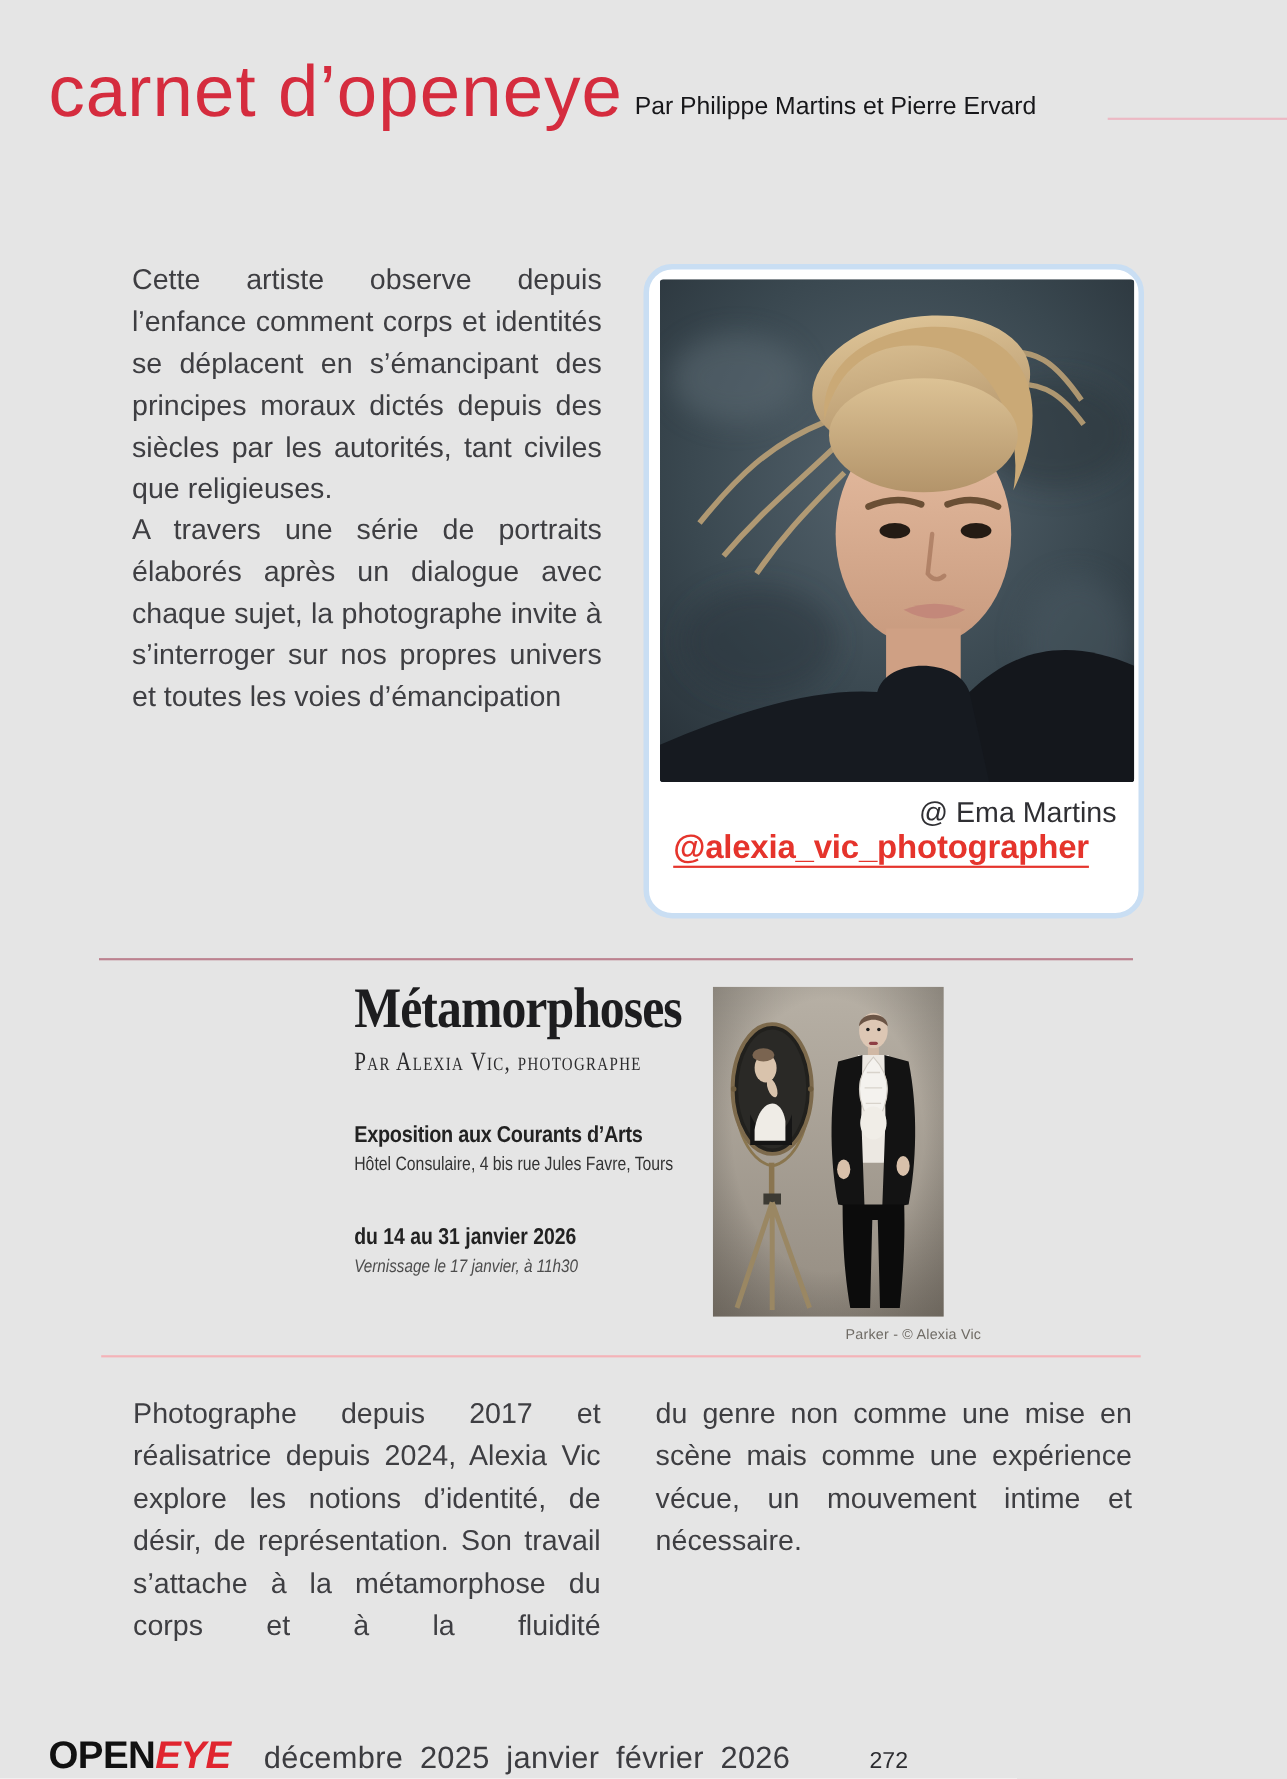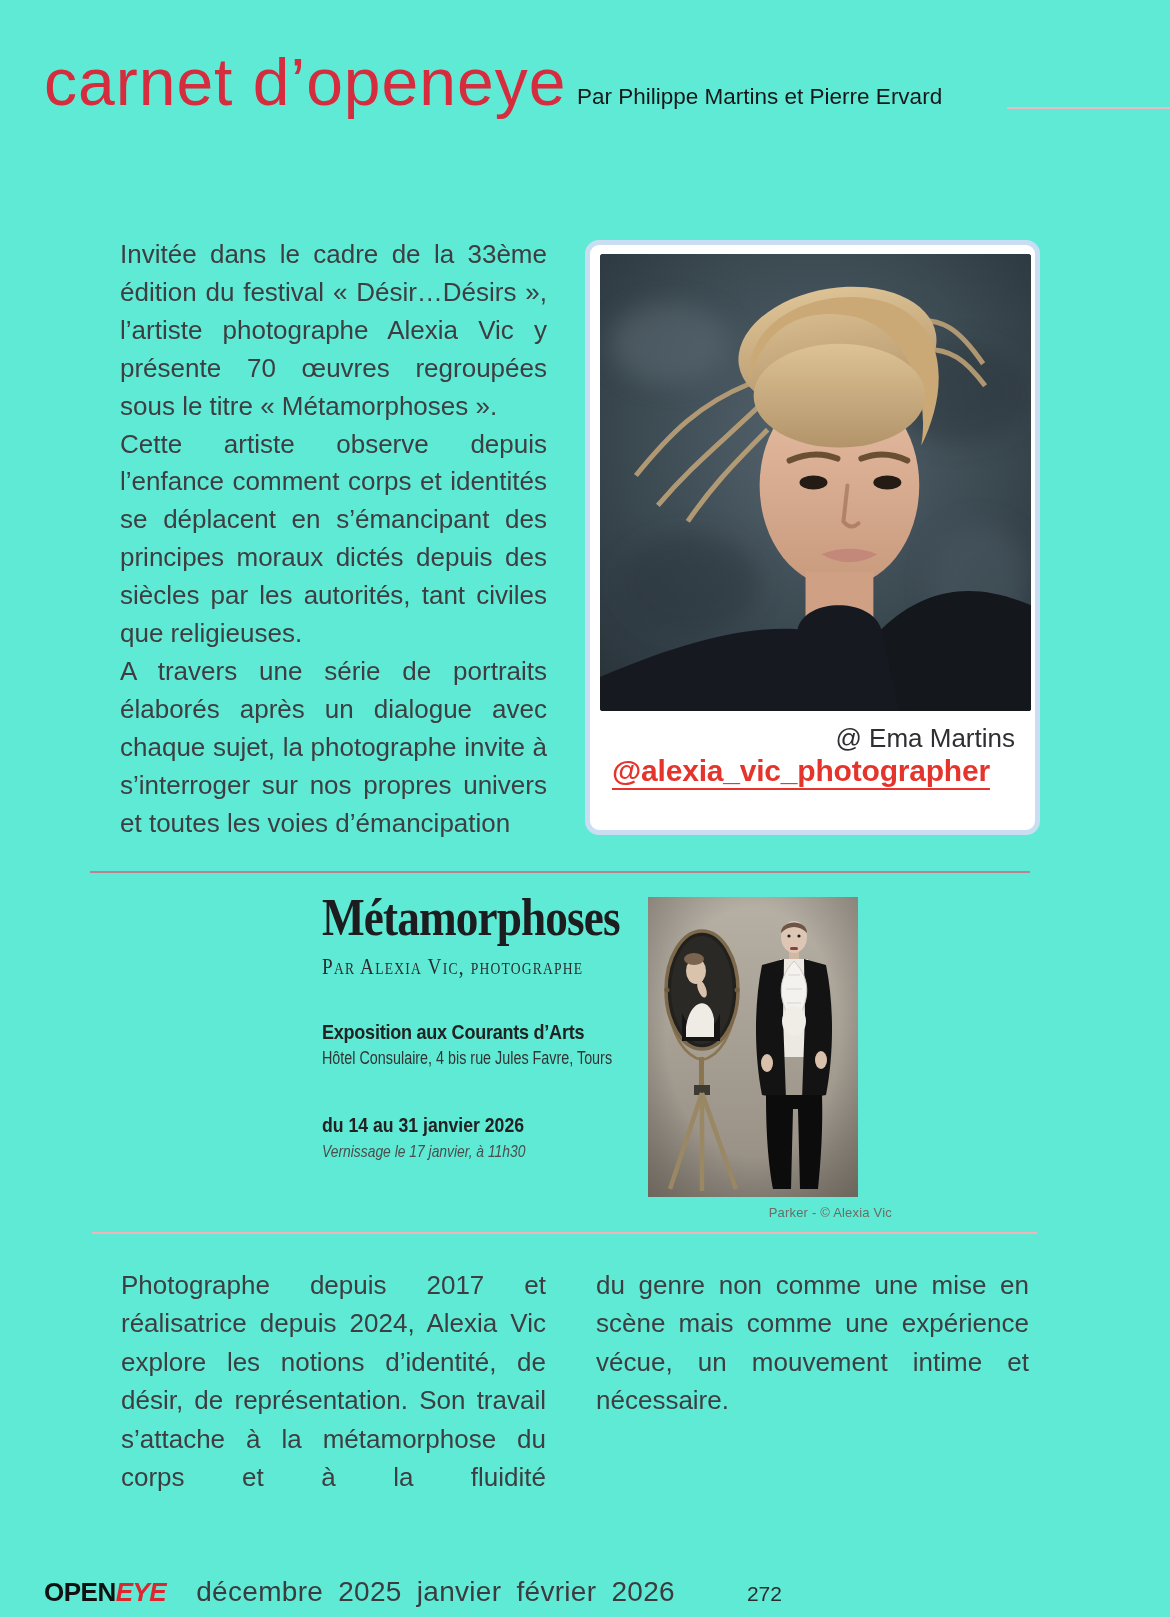--- a/index.html
+++ b/index.html
@@ -1,32 +1,32 @@
 <!DOCTYPE html>
 <html><head>
 <meta charset="utf-8">
 <style>
   html,body{margin:0;padding:0;background:#fff;}
-  .page{position:relative;width:1170px;height:1617px;background:#5eead4;overflow:hidden;
+  .page{position:relative;width:1170px;height:1617px;background:#e5e5e5;overflow:hidden;
         font-family:"Liberation Sans",sans-serif;color:#3e3e42;}
 
   
   .page-title{position:absolute;left:44px;top:44px;margin:0;font-size:66px;font-weight:300;
               color:#d52c3e;letter-spacing:1px;white-space:nowrap;}
   .byline{position:absolute;left:577px;top:84px;font-size:22.5px;color:#17171a;white-space:nowrap;}
   .header-rule{position:absolute;left:1007px;top:107px;width:163px;height:2px;background:#ecb9c4;}
 
   
   .intro-text{position:absolute;left:120px;top:236px;width:427px;font-size:26px;
               line-height:37.9px;text-align:justify;}
   .intro-text p{margin:0;}
 
   
   .photo-card{position:absolute;left:585px;top:240px;width:455px;height:595px;box-sizing:border-box;
-              border:5px solid #c9def3;border-radius:14px;background:#fff;padding:9px 10px;}
+              border:5px solid #c9def3;border-radius:26px;background:#fff;padding:9px 10px;}
   .portrait{width:431px;height:457px;border-radius:3px;overflow:hidden;background:#323e46;}
   .portrait svg{display:block;width:100%;height:100%;}
   .photo-credit{text-align:right;font-size:26px;color:#2f2f33;margin-top:12px;padding-right:10px;}
   .insta-link{display:inline-block;margin:0 0 0 12px;font-size:30px;font-weight:600;color:#e5342c;
               text-decoration:underline;text-decoration-thickness:2px;text-underline-offset:7px;
               letter-spacing:-.2px;cursor:pointer;}
 
   
   .divider{position:absolute;height:0;border:none;margin:0;padding:0;}
   .d1{left:90px;top:871px;width:940px;border-top:2.5px solid #bc8290;}
@@ -53,37 +53,36 @@
   .poster-caption{text-align:right;font-size:13px;color:#6f6b65;margin-top:8px;letter-spacing:.2px;}
 
   
   .bio-left{position:absolute;left:121px;top:1266px;width:425px;font-size:26px;line-height:38.4px;
             text-align:justify;text-align-last:justify;margin:0;}
   .bio-right{position:absolute;left:596px;top:1266px;width:433px;font-size:26px;line-height:38.4px;
             text-align:justify;margin:0;}
 
   
   .footer{position:absolute;left:44px;top:1576px;width:1080px;display:flex;align-items:baseline;}
-  .brand{font-size:26px;letter-spacing:-.5px;white-space:nowrap;}
+  .brand{font-size:35px;letter-spacing:-.5px;white-space:nowrap;}
   .brand-open{font-weight:800;color:#111;}
   .brand-eye{font-style:italic;font-weight:700;color:#e0252f;}
   .issue{margin-left:30px;font-size:28px;color:#3c3c40;word-spacing:7px;letter-spacing:.3px;white-space:nowrap;}
   .pagenum{margin-left:72px;font-size:21px;color:#2c2c30;}
 </style>
 </head>
 <body>
 
 <div class="page">
 
   <h1 class="page-title">carnet d’openeye</h1>
   <div class="byline">Par Philippe Martins et Pierre Ervard</div>
   <div class="header-rule"></div>
 
   <div class="intro-text">
-    <p>Invitée dans le cadre de la 33ème édition du festival « Désir…Désirs », l’artiste photographe Alexia Vic y présente 70 œuvres regroupées sous le titre « Métamorphoses ».</p>
     <p>Cette artiste observe depuis l’enfance comment corps et identités se déplacent en s’émancipant des principes moraux dictés depuis des siècles par les autorités, tant civiles que religieuses.</p>
     <p>A travers une série de portraits élaborés après un dialogue avec chaque sujet, la photographe invite à s’interroger sur nos propres univers et toutes les voies d’émancipation</p>
   </div>
 
   <div class="photo-card">
     <div class="portrait">
       <svg viewBox="0 0 432 458" preserveAspectRatio="xMidYMid slice" aria-hidden="true">
         <defs>
           <radialGradient id="pbg" cx="50%" cy="40%" r="80%">
             <stop offset="0%" stop-color="#55646e"></stop>

